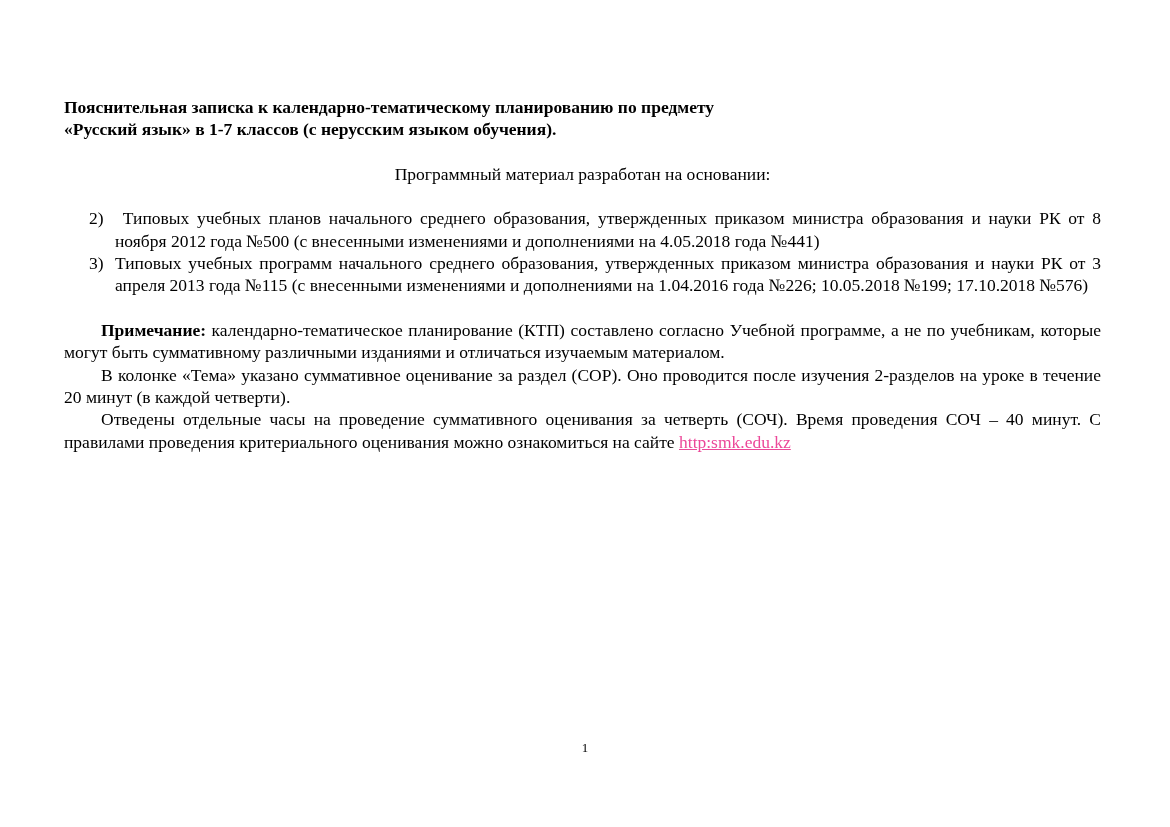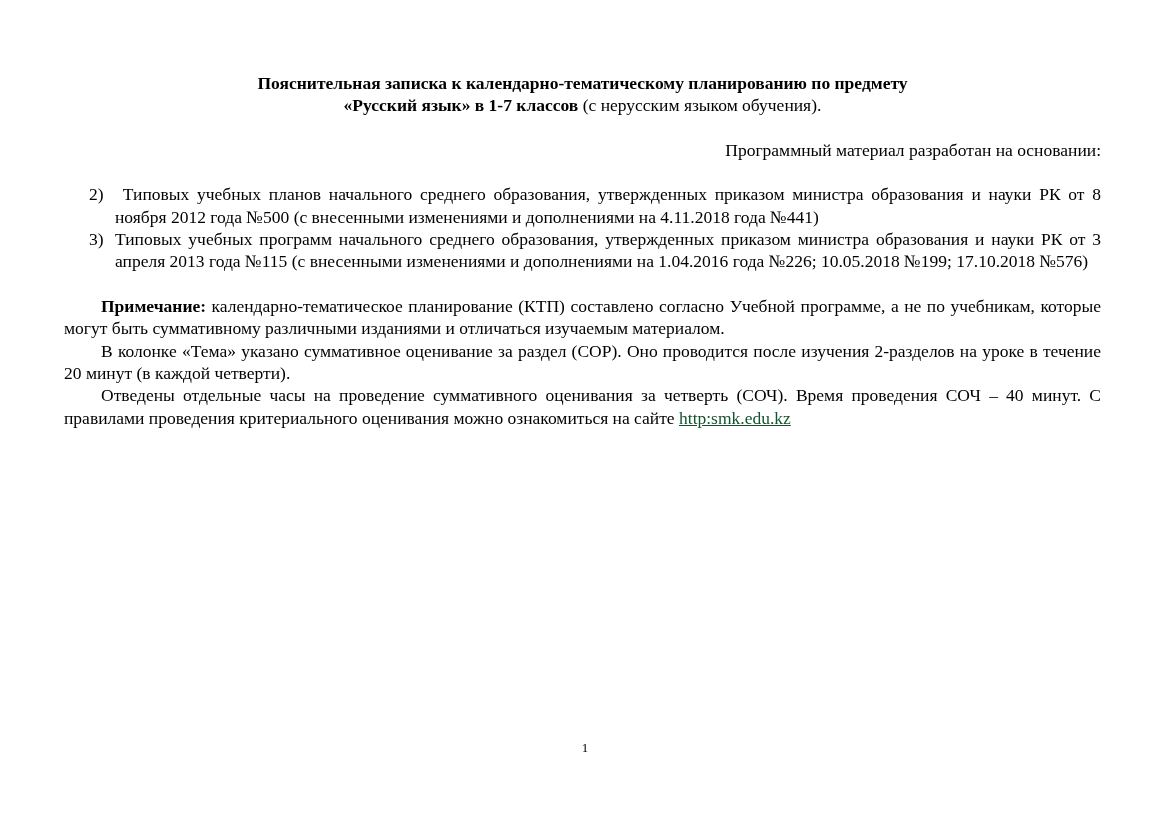--- a/index.html
+++ b/index.html
@@ -18,29 +18,29 @@
     line-height: 22.4px;
     overflow: hidden;
   }
   .content {
     position: absolute;
     left: 64px;
     top: 72px;
     width: 1037px;
   }
   .doc-title {
-    text-align: center;
     font-weight: bold;
+    margin-top: 24px;
   }
   .doc-title .regular {
-    font-weight: normal;
+    font-weight: bold;
   }
   .intro {
     margin: 22px 0 0 0;
-    text-align: right;
+    text-align: center;
   }
   .doc-list {
     margin: 22px 0 0 0;
   }
   .doc-list-item {
     padding-left: 51px;
     text-indent: -26px;
     text-align: justify;
   }
   .doc-list-item .num {
@@ -53,21 +53,21 @@
   }
   .note {
     margin: 0;
     text-indent: 37px;
     text-align: justify;
   }
   .note b {
     font-weight: bold;
   }
   .link {
-    color: #14532d;
+    color: #ec4899;
     text-decoration: underline;
     cursor: pointer;
   }
   .page-num {
     position: absolute;
     left: 0;
     right: 0;
     top: 740px;
     text-align: center;
     font-size: 13px;
@@ -86,21 +86,21 @@
       </div>
       <div>
         <span>«Русский язык» в 1-7 классов</span><span class="regular"> (с нерусским языком обучения).</span>
       </div>
     </div>
 
     <p class="intro">Программный материал разработан на основании:</p>
 
     <div class="doc-list">
       <div class="doc-list-item">
-        <span class="num">2)</span><span> Типовых учебных планов начального среднего образования, утвержденных приказом министра образования и науки РК от 8 ноября 2012 года №500 (с внесенными изменениями и дополнениями на 4.11.2018 года №441)</span>
+        <span class="num">2)</span><span> Типовых учебных планов начального среднего образования, утвержденных приказом министра образования и науки РК от 8 ноября 2012 года №500 (с внесенными изменениями и дополнениями на 4.05.2018 года №441)</span>
       </div>
       <div class="doc-list-item">
         <span class="num">3)</span><span>Типовых учебных программ начального среднего образования, утвержденных приказом министра образования и науки РК от 3 апреля 2013 года №115 (с внесенными изменениями и дополнениями на 1.04.2016 года №226; 10.05.2018 №199; 17.10.2018 №576)</span>
       </div>
     </div>
 
     <div class="notes">
       <p class="note">
         <b>Примечание:</b><span> календарно-тематическое планирование (КТП) составлено согласно Учебной программе, а не по учебникам, которые могут быть суммативному различными изданиями и отличаться изучаемым материалом.</span>
       </p>

